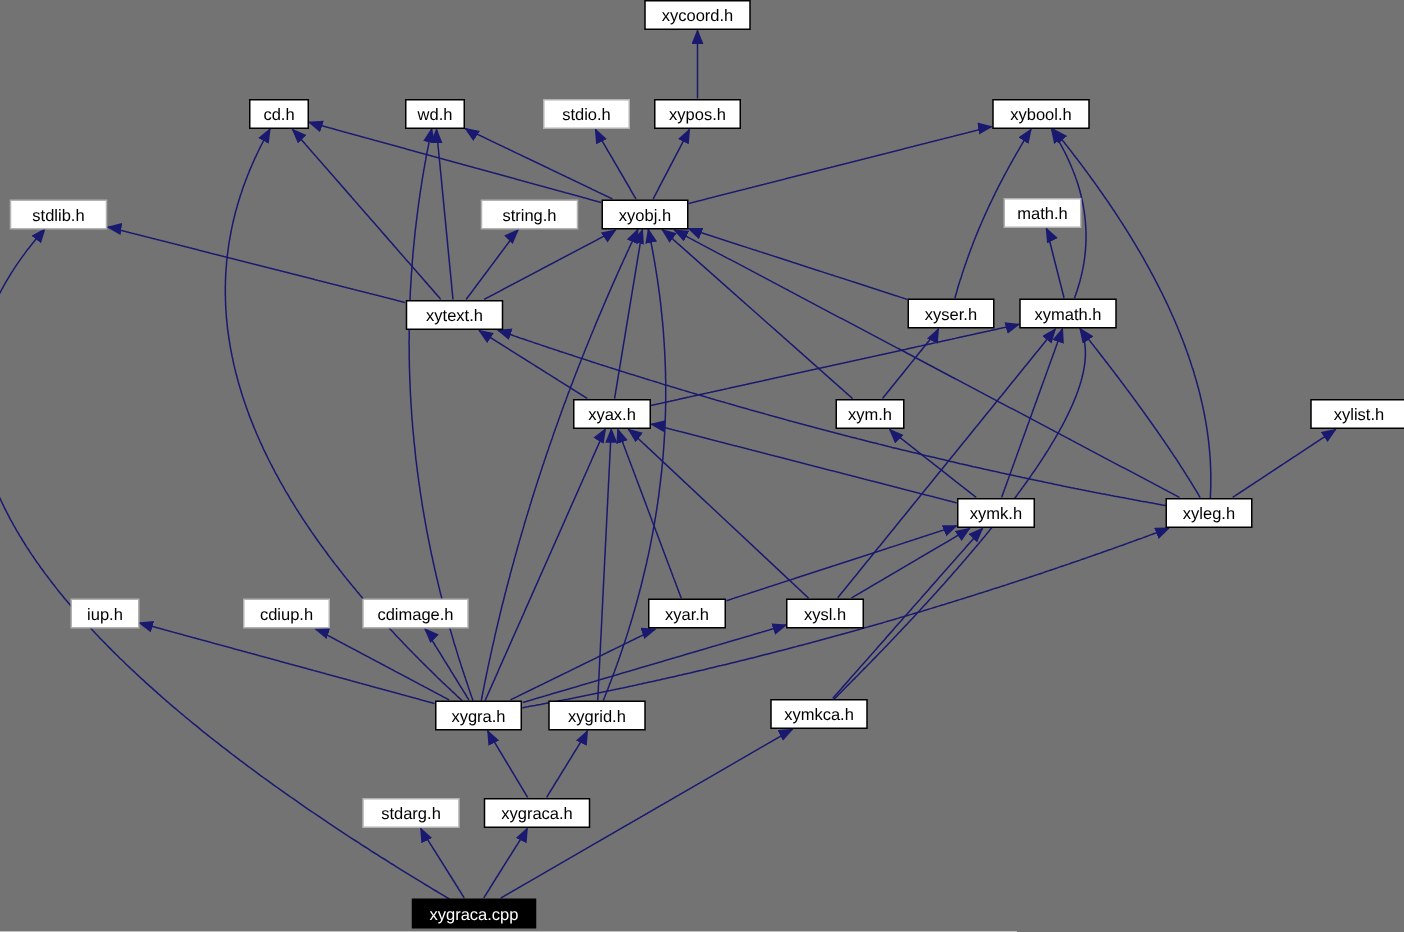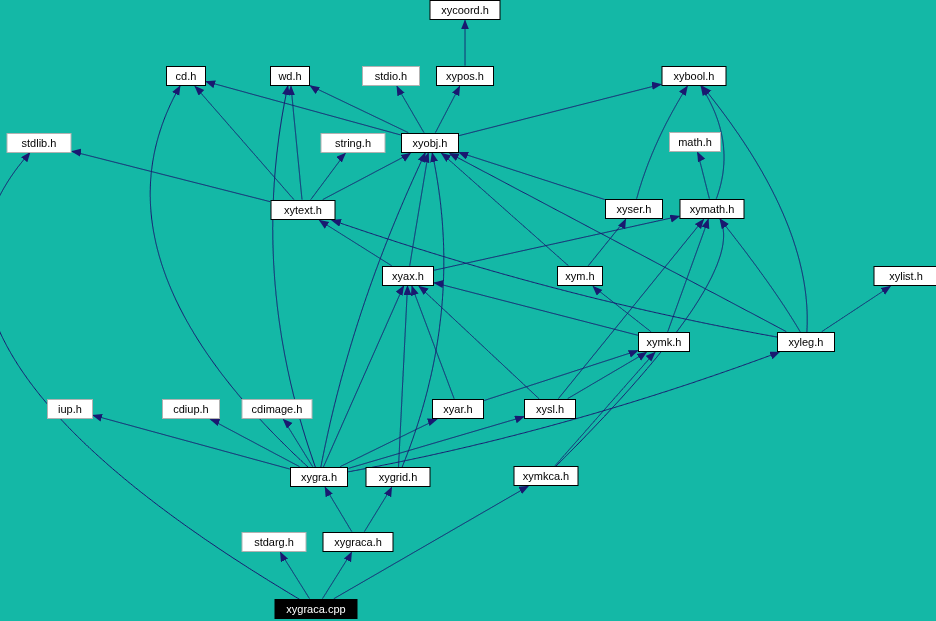--- a/index.html
+++ b/index.html
@@ -1,16 +1,16 @@
 <!DOCTYPE html>
 <html><head>
 <meta charset="utf-8">
 <style>
   html, body { margin: 0; padding: 0; background: #ffffff; }
-  .stage { position: relative; width: 936px; height: 621px; background: #14b8a6; overflow: hidden; }
+  .stage { position: relative; width: 936px; height: 621px; background: #737373; overflow: hidden; }
   svg text {
     font-family: "Liberation Sans", "DejaVu Sans", sans-serif;
     font-size: 11px;
   }
   svg .edge { fill: none; stroke-width: 1; }
   svg .node-rect { stroke-width: 1; }
 </style>
 </head>
 <body>
 

